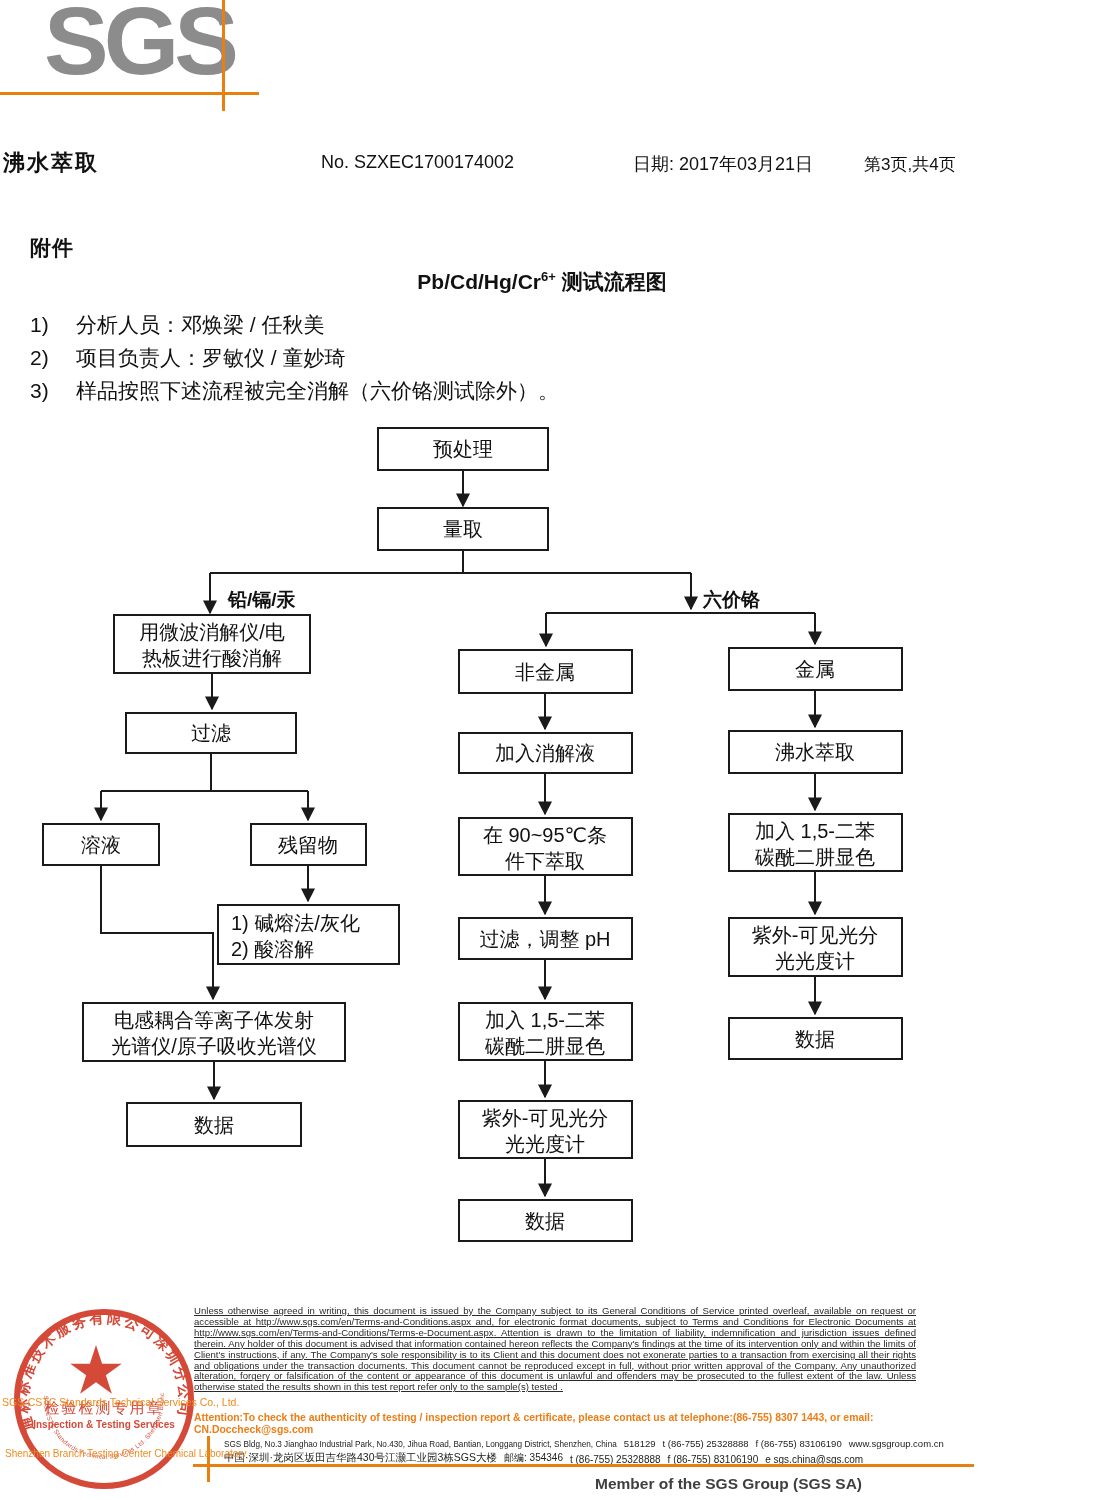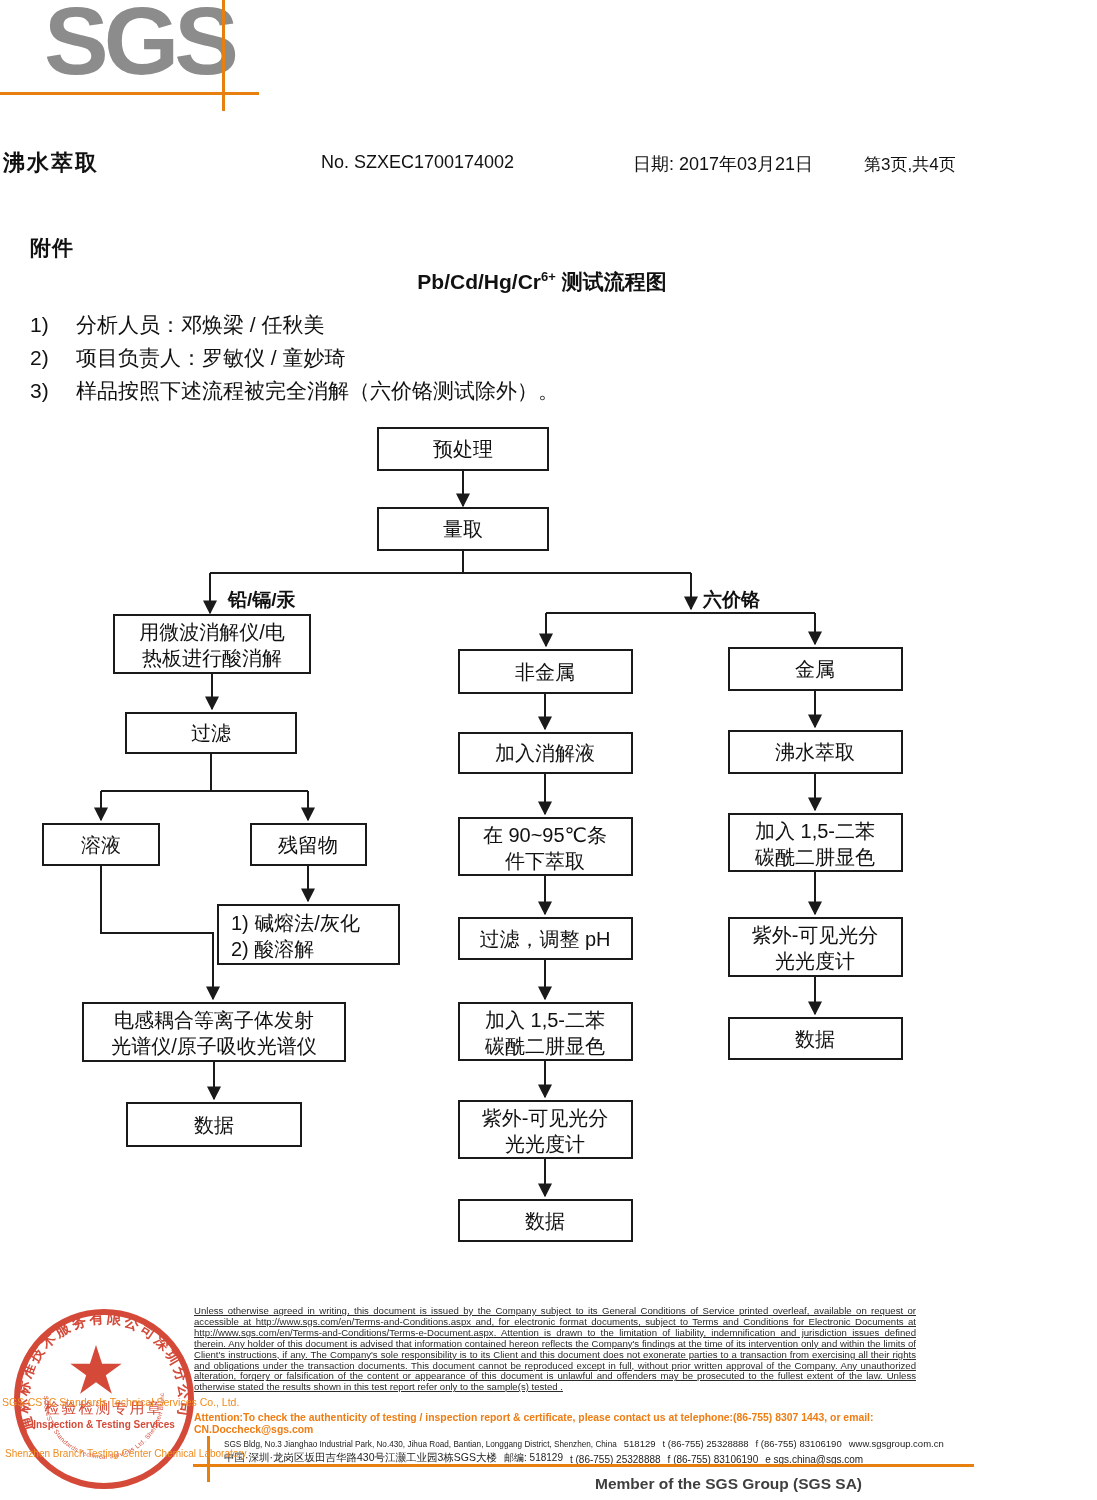--- a/index.html
+++ b/index.html
@@ -194,21 +194,21 @@
 
   <div class="abs addr-row" id="addr-row-1">
     <span class="addr-main">SGS Bldg, No.3 Jianghao Industrial Park, No.430, Jihua Road, Bantian, Longgang District, Shenzhen, China</span>
     <span>518129</span>
     <span>t (86-755) 25328888</span>
     <span>f (86-755) 83106190</span>
     <span>www.sgsgroup.com.cn</span>
   </div>
   <div class="abs addr-row" id="addr-row-2">
     <span class="addr-main">中国·深圳·龙岗区坂田吉华路430号江灏工业园3栋SGS大楼</span>
-    <span>邮编: 518129</span>
+    <span>邮编: 354346</span>
     <span>t (86-755) 25328888</span>
     <span>f (86-755) 83106190</span>
     <span>e  sgs.china@sgs.com</span>
   </div>
 
   <div class="abs" id="footer-rule"></div>
   <div class="abs" id="member-line">Member of the SGS Group (SGS SA)</div>
 
   <svg class="abs" id="stamp" width="195" height="195" viewBox="0 0 195 195">
     <defs>

